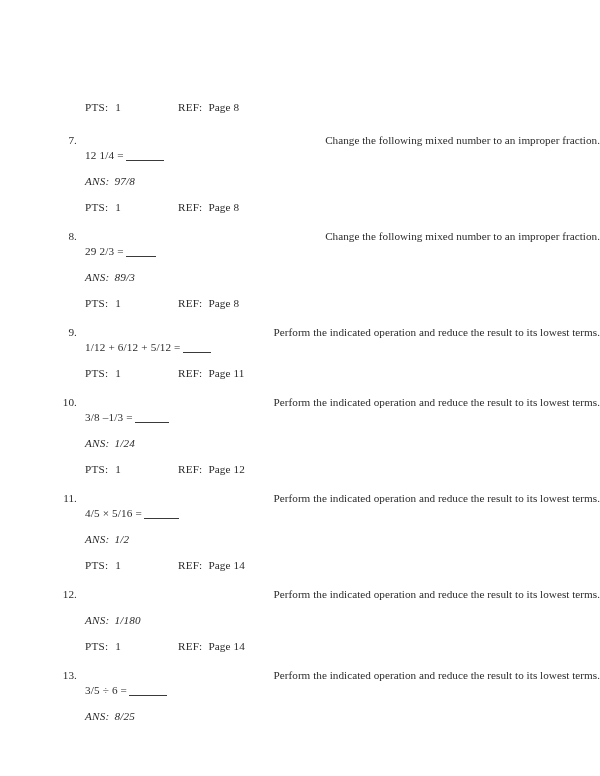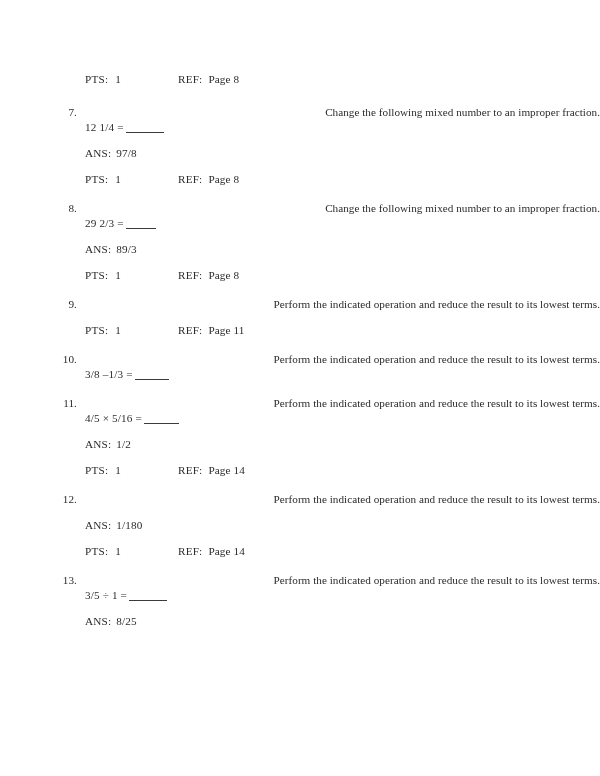--- a/index.html
+++ b/index.html
@@ -16,21 +16,21 @@
     color: #2b2b2b;
     -webkit-font-smoothing: antialiased;
   }
 
   .page {
     position: relative;
     width: 600px;
     height: 776px;
     background: #ffffff;
     box-sizing: border-box;
-    padding-top: 72px;
+    padding-top: 100px;
   }
 
   
   .block {
     display: block;
     width: 100%;
   }
 
   .row {
     display: flex;
@@ -76,20 +76,21 @@
     display: inline-block;
     border-bottom: 1px solid #3a3a3a;
     vertical-align: -2px;
     margin-left: 2px;
     height: 9px;
   }
 
   
   .ans-row {
     margin-top: 11px;
+    font-style: italic;
   }
   .ans-label {
     letter-spacing: 0.2px;
   }
   .ans-val {
     padding-left: 5px;
     letter-spacing: 0.15px;
   }
 
   
@@ -145,37 +146,40 @@
         <div class="row ptsref-row"><span class="num blank"></span><span class="body"><span class="pts-cell"><span>PTS:</span><span class="pts-val">1</span></span><span class="ref-label">REF:</span><span class="ref-val">Page 8</span></span></div>
       </div>
       <div class="block item">
         <div class="row"><span class="num">8.</span><span class="body stem">Change the following mixed number to an improper fraction.</span></div>
         <div class="row"><span class="num blank"></span><span class="body eq"><span>29 2/3 =</span><span class="blankline" style="width: 30px;"></span></span></div>
         <div class="row ans-row"><span class="num blank"></span><span class="body"><span class="ans-label">ANS:</span><span class="ans-val">89/3</span></span></div>
         <div class="row ptsref-row"><span class="num blank"></span><span class="body"><span class="pts-cell"><span>PTS:</span><span class="pts-val">1</span></span><span class="ref-label">REF:</span><span class="ref-val">Page 8</span></span></div>
       </div>
       <div class="block item">
         <div class="row"><span class="num">9.</span><span class="body stem">Perform the indicated operation and reduce the result to its lowest terms.</span></div>
+        <div class="row"><span class="num blank"></span><span class="body eq"><span>1/12 + 6/12 + 5/12 =</span><span class="blankline" style="width: 28px;"></span></span></div>
         <div class="row ptsref-row"><span class="num blank"></span><span class="body"><span class="pts-cell"><span>PTS:</span><span class="pts-val">1</span></span><span class="ref-label">REF:</span><span class="ref-val">Page 11</span></span></div>
       </div>
       <div class="block item">
         <div class="row"><span class="num">10.</span><span class="body stem">Perform the indicated operation and reduce the result to its lowest terms.</span></div>
         <div class="row"><span class="num blank"></span><span class="body eq"><span>3/8 –1/3 =</span><span class="blankline" style="width: 34px;"></span></span></div>
+        <div class="row ans-row"><span class="num blank"></span><span class="body"><span class="ans-label">ANS:</span><span class="ans-val">1/24</span></span></div>
+        <div class="row ptsref-row"><span class="num blank"></span><span class="body"><span class="pts-cell"><span>PTS:</span><span class="pts-val">1</span></span><span class="ref-label">REF:</span><span class="ref-val">Page 12</span></span></div>
       </div>
       <div class="block item">
         <div class="row"><span class="num">11.</span><span class="body stem">Perform the indicated operation and reduce the result to its lowest terms.</span></div>
         <div class="row"><span class="num blank"></span><span class="body eq"><span>4/5 × 5/16 =</span><span class="blankline" style="width: 35px;"></span></span></div>
         <div class="row ans-row"><span class="num blank"></span><span class="body"><span class="ans-label">ANS:</span><span class="ans-val">1/2</span></span></div>
         <div class="row ptsref-row"><span class="num blank"></span><span class="body"><span class="pts-cell"><span>PTS:</span><span class="pts-val">1</span></span><span class="ref-label">REF:</span><span class="ref-val">Page 14</span></span></div>
       </div>
       <div class="block item">
         <div class="row"><span class="num">12.</span><span class="body stem">Perform the indicated operation and reduce the result to its lowest terms.</span></div>
         <div class="row ans-row"><span class="num blank"></span><span class="body"><span class="ans-label">ANS:</span><span class="ans-val">1/180</span></span></div>
         <div class="row ptsref-row"><span class="num blank"></span><span class="body"><span class="pts-cell"><span>PTS:</span><span class="pts-val">1</span></span><span class="ref-label">REF:</span><span class="ref-val">Page 14</span></span></div>
       </div>
       <div class="block item">
         <div class="row"><span class="num">13.</span><span class="body stem">Perform the indicated operation and reduce the result to its lowest terms.</span></div>
-        <div class="row"><span class="num blank"></span><span class="body eq"><span>3/5 ÷ 1 =</span><span class="blankline" style="width: 38px;"></span></span></div>
+        <div class="row"><span class="num blank"></span><span class="body eq"><span>3/5 ÷ 6 =</span><span class="blankline" style="width: 38px;"></span></span></div>
         <div class="row ans-row"><span class="num blank"></span><span class="body"><span class="ans-label">ANS:</span><span class="ans-val">8/25</span></span></div>
       </div>
     </div>
 
 </div>
 
 </body></html>

